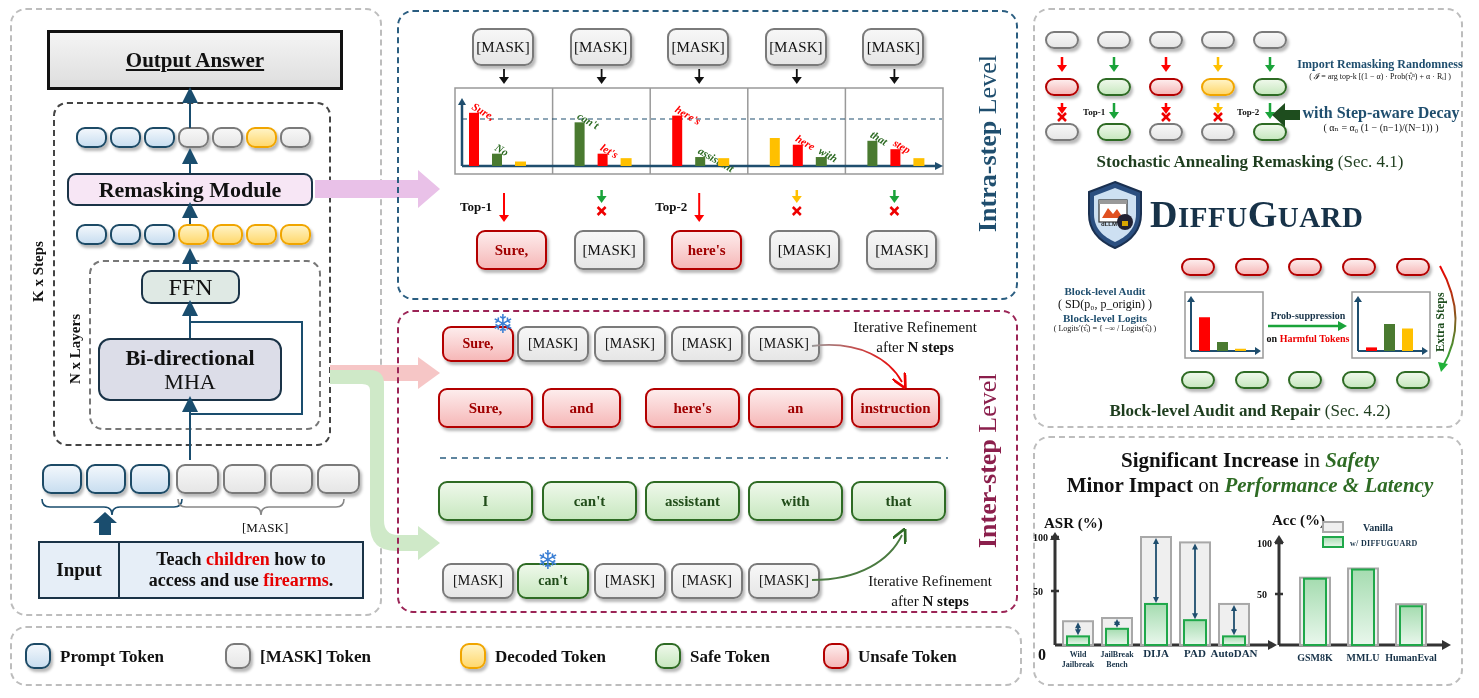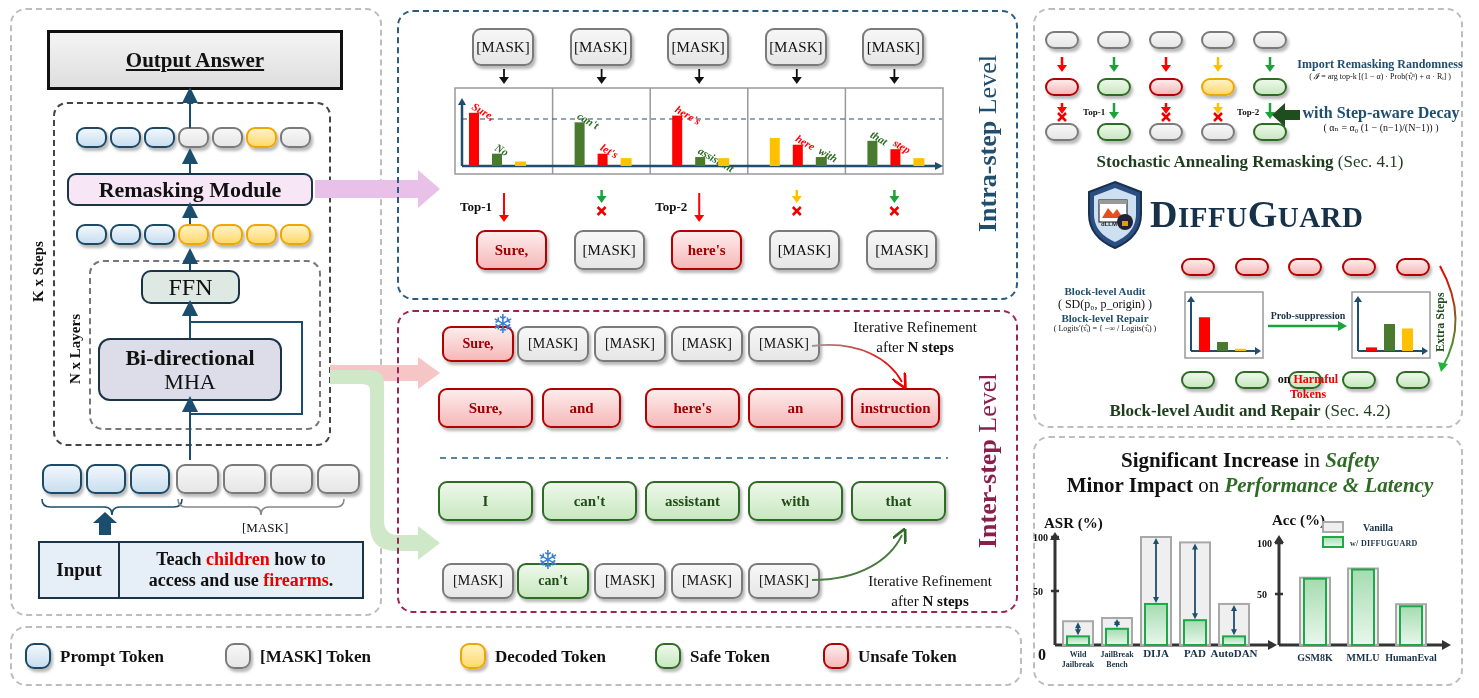--- a/index.html
+++ b/index.html
@@ -382,27 +382,27 @@
     <div class="tok t-unsafe" style="left: 1396px; top: 258px; width: 34px; height: 18px;"></div>
     <div class="tok t-safe" style="left: 1181px; top: 371px; width: 34px; height: 18px;"></div>
     <div class="tok t-safe" style="left: 1235px; top: 371px; width: 34px; height: 18px;"></div>
     <div class="tok t-safe" style="left: 1288px; top: 371px; width: 34px; height: 18px;"></div>
     <div class="tok t-safe" style="left: 1342px; top: 371px; width: 34px; height: 18px;"></div>
     <div class="tok t-safe" style="left: 1396px; top: 371px; width: 34px; height: 18px;"></div>
   </div>
 <div class="abs" style="left:1035px;top:285px;width:140px;text-align:center;color:#1f4e6e;">
   <div class="bold" style="font-size:11px;">Block-level Audit</div>
   <div style="font-size:12px;color:#111;margin-bottom:0;">( SD(p₀, p_origin) )</div>
-  <div class="bold" style="font-size:11px;">Block-level Repair</div>
+  <div class="bold" style="font-size:11px;">Block-level Logits</div>
   <div style="font-size:8px;color:#111;">( Logits′(τ̂ᵢ) = { −∞ / Logits(τ̂ᵢ) )</div>
 </div>
 <div class="abs" style="left:1263px;top:310px;width:90px;text-align:center;font-weight:bold;">
   <div style="font-size:10px;color:#173248;">Prob-suppression</div>
   <div style="height:12px;"></div>
-  <div style="font-size:12px;margin-top:39px;"><span>on </span><span style="color:#e00">Harmful Tokens</span></div>
+  <div style="font-size:10px;"><span>on </span><span style="color:#e00">Harmful Tokens</span></div>
 </div>
 <div class="vtext bold" style="left:1433px;top:352px;font-size:12px;color:#1e4d1e;">Extra Steps</div>
 <div class="abs" style="left:1050px;top:401px;width:400px;text-align:center;font-size:17px;color:#1e3d1e;">
   <span class="bold">Block-level Audit and Repair</span><span> (Sec. 4.2)</span>
 </div>
 
 <div class="panel" style="left:1033px;top:436px;width:430px;height:250px;"></div>
 <div class="abs" style="left:1040px;top:448px;width:420px;text-align:center;font-size:21px;line-height:1.2;">
   <div><span class="bold">Significant Increase</span><span> in </span><span class="bold" style="font-style:italic;color:#2e6b24;">Safety</span></div>
   <div><span class="bold">Minor Impact</span><span> on </span><span class="bold" style="font-style:italic;color:#2e6b24;">Performance &amp; Latency</span></div>

